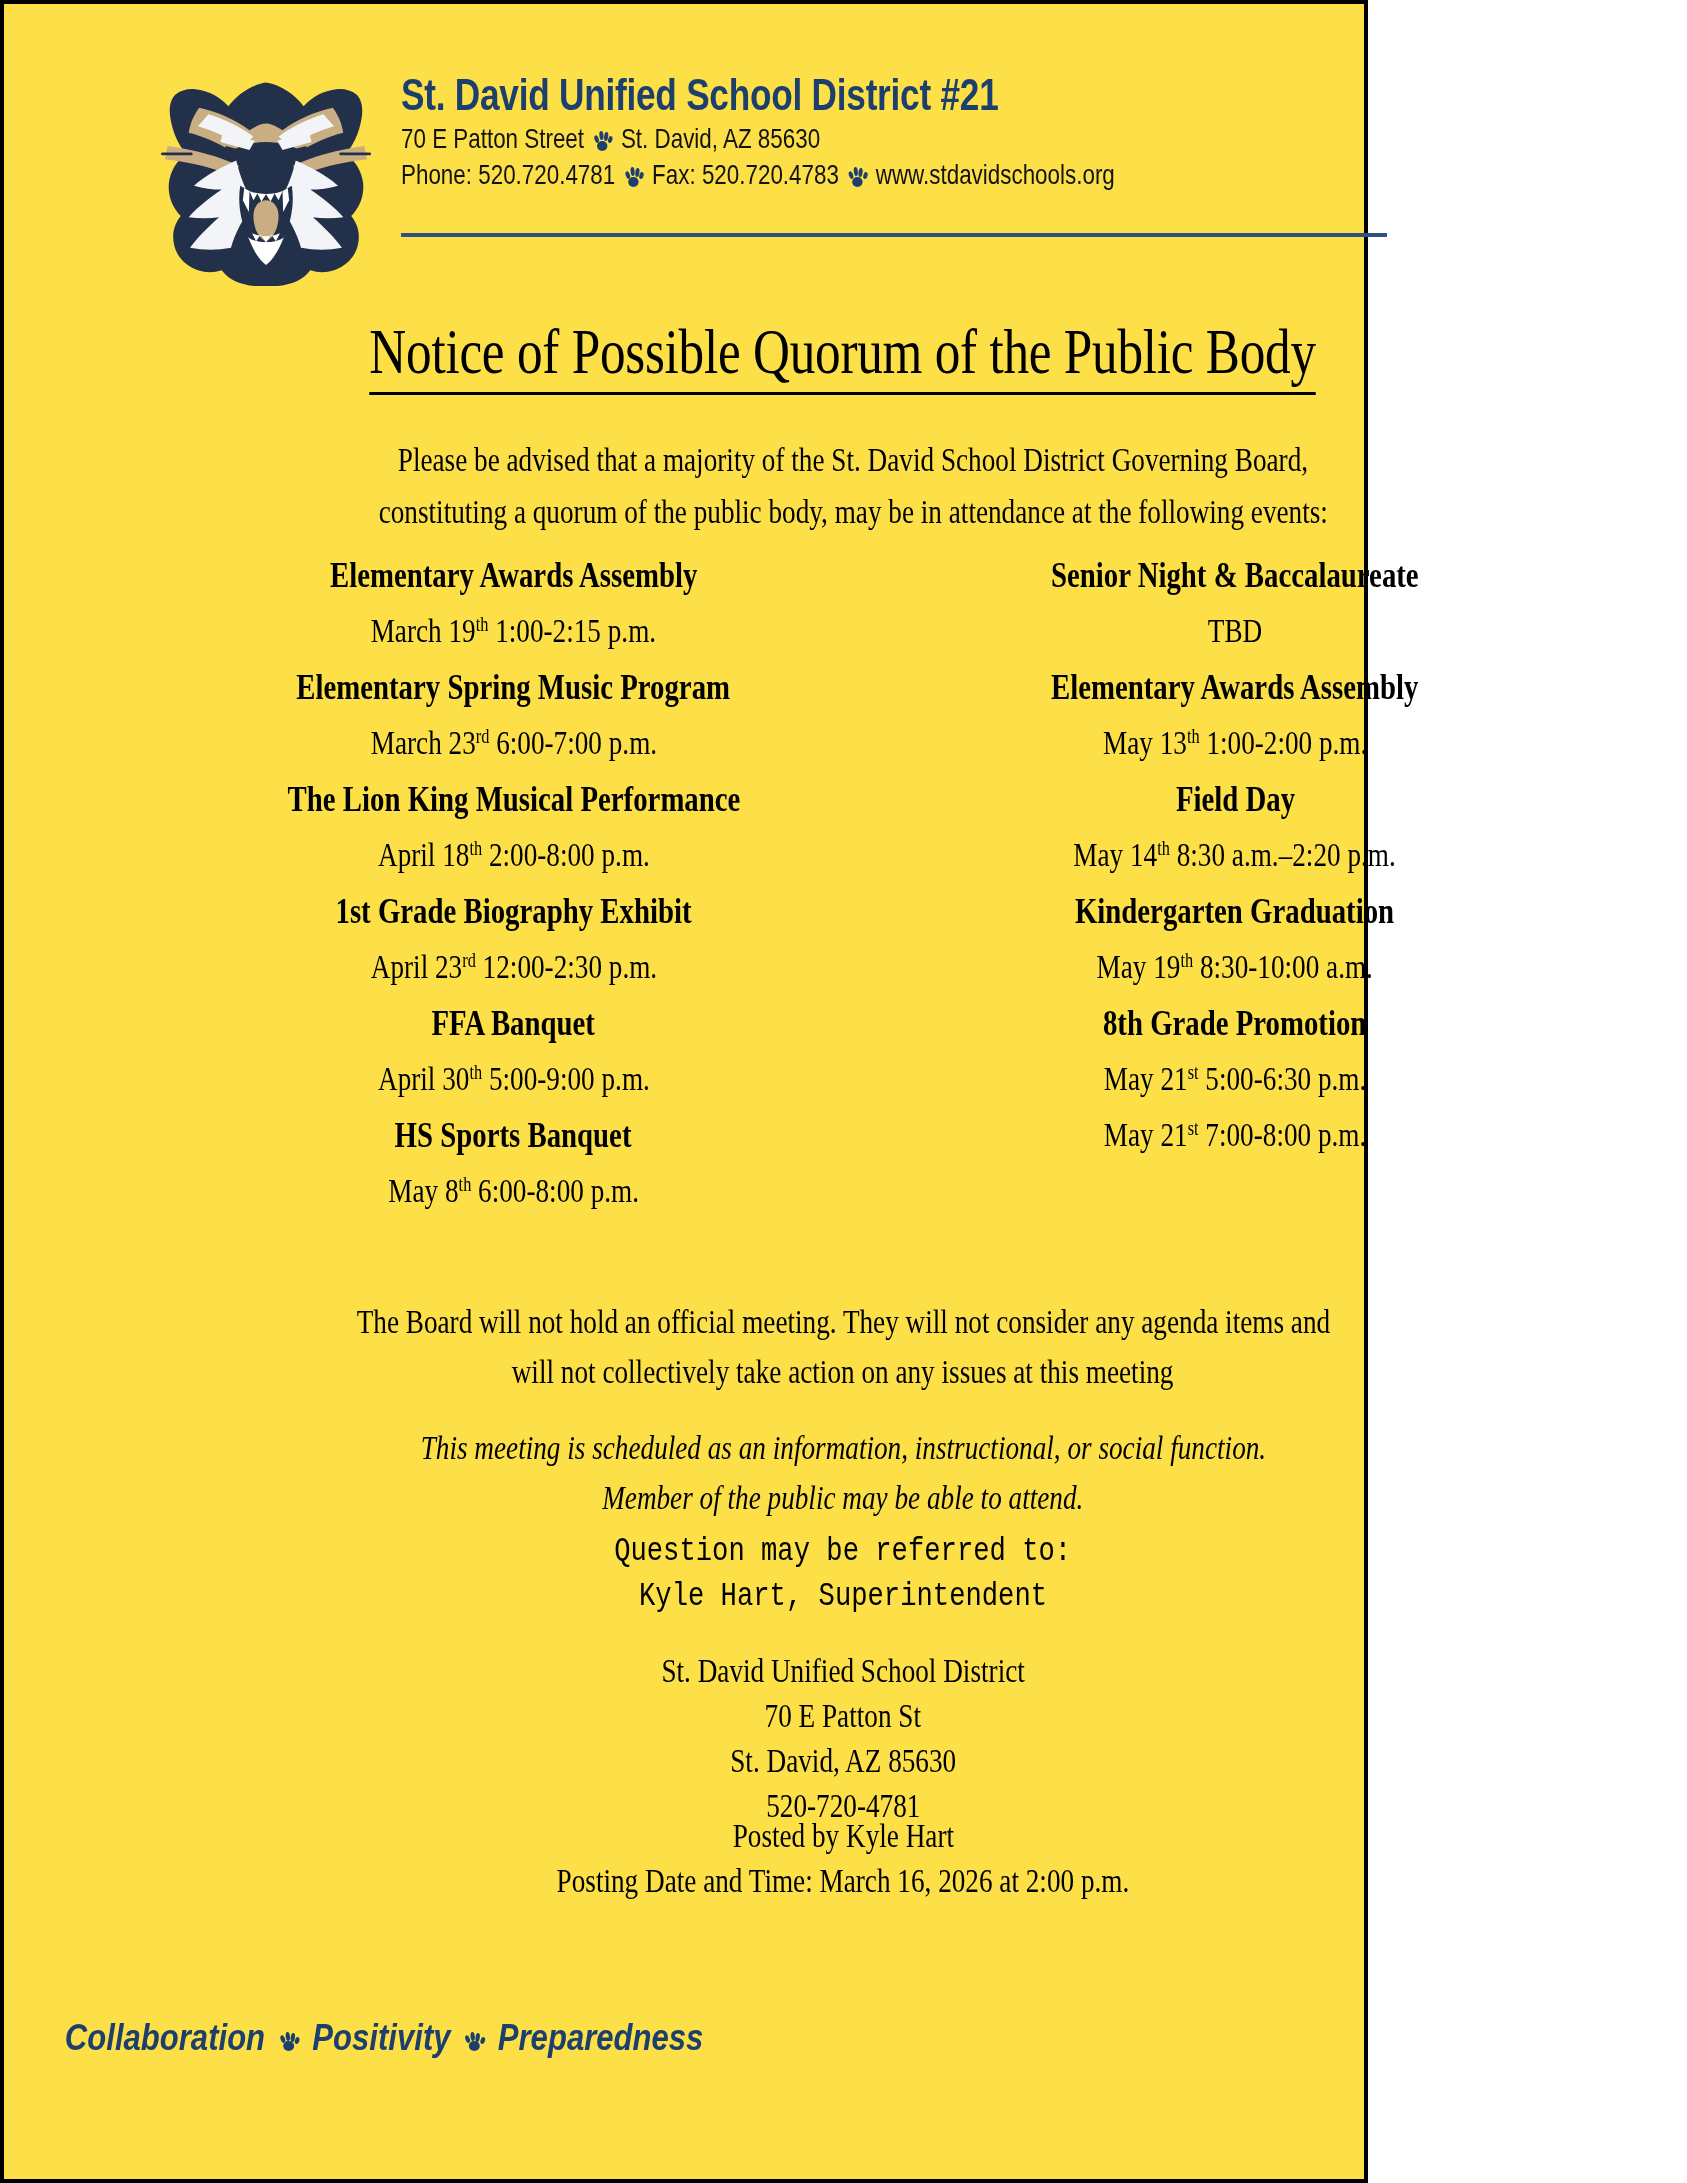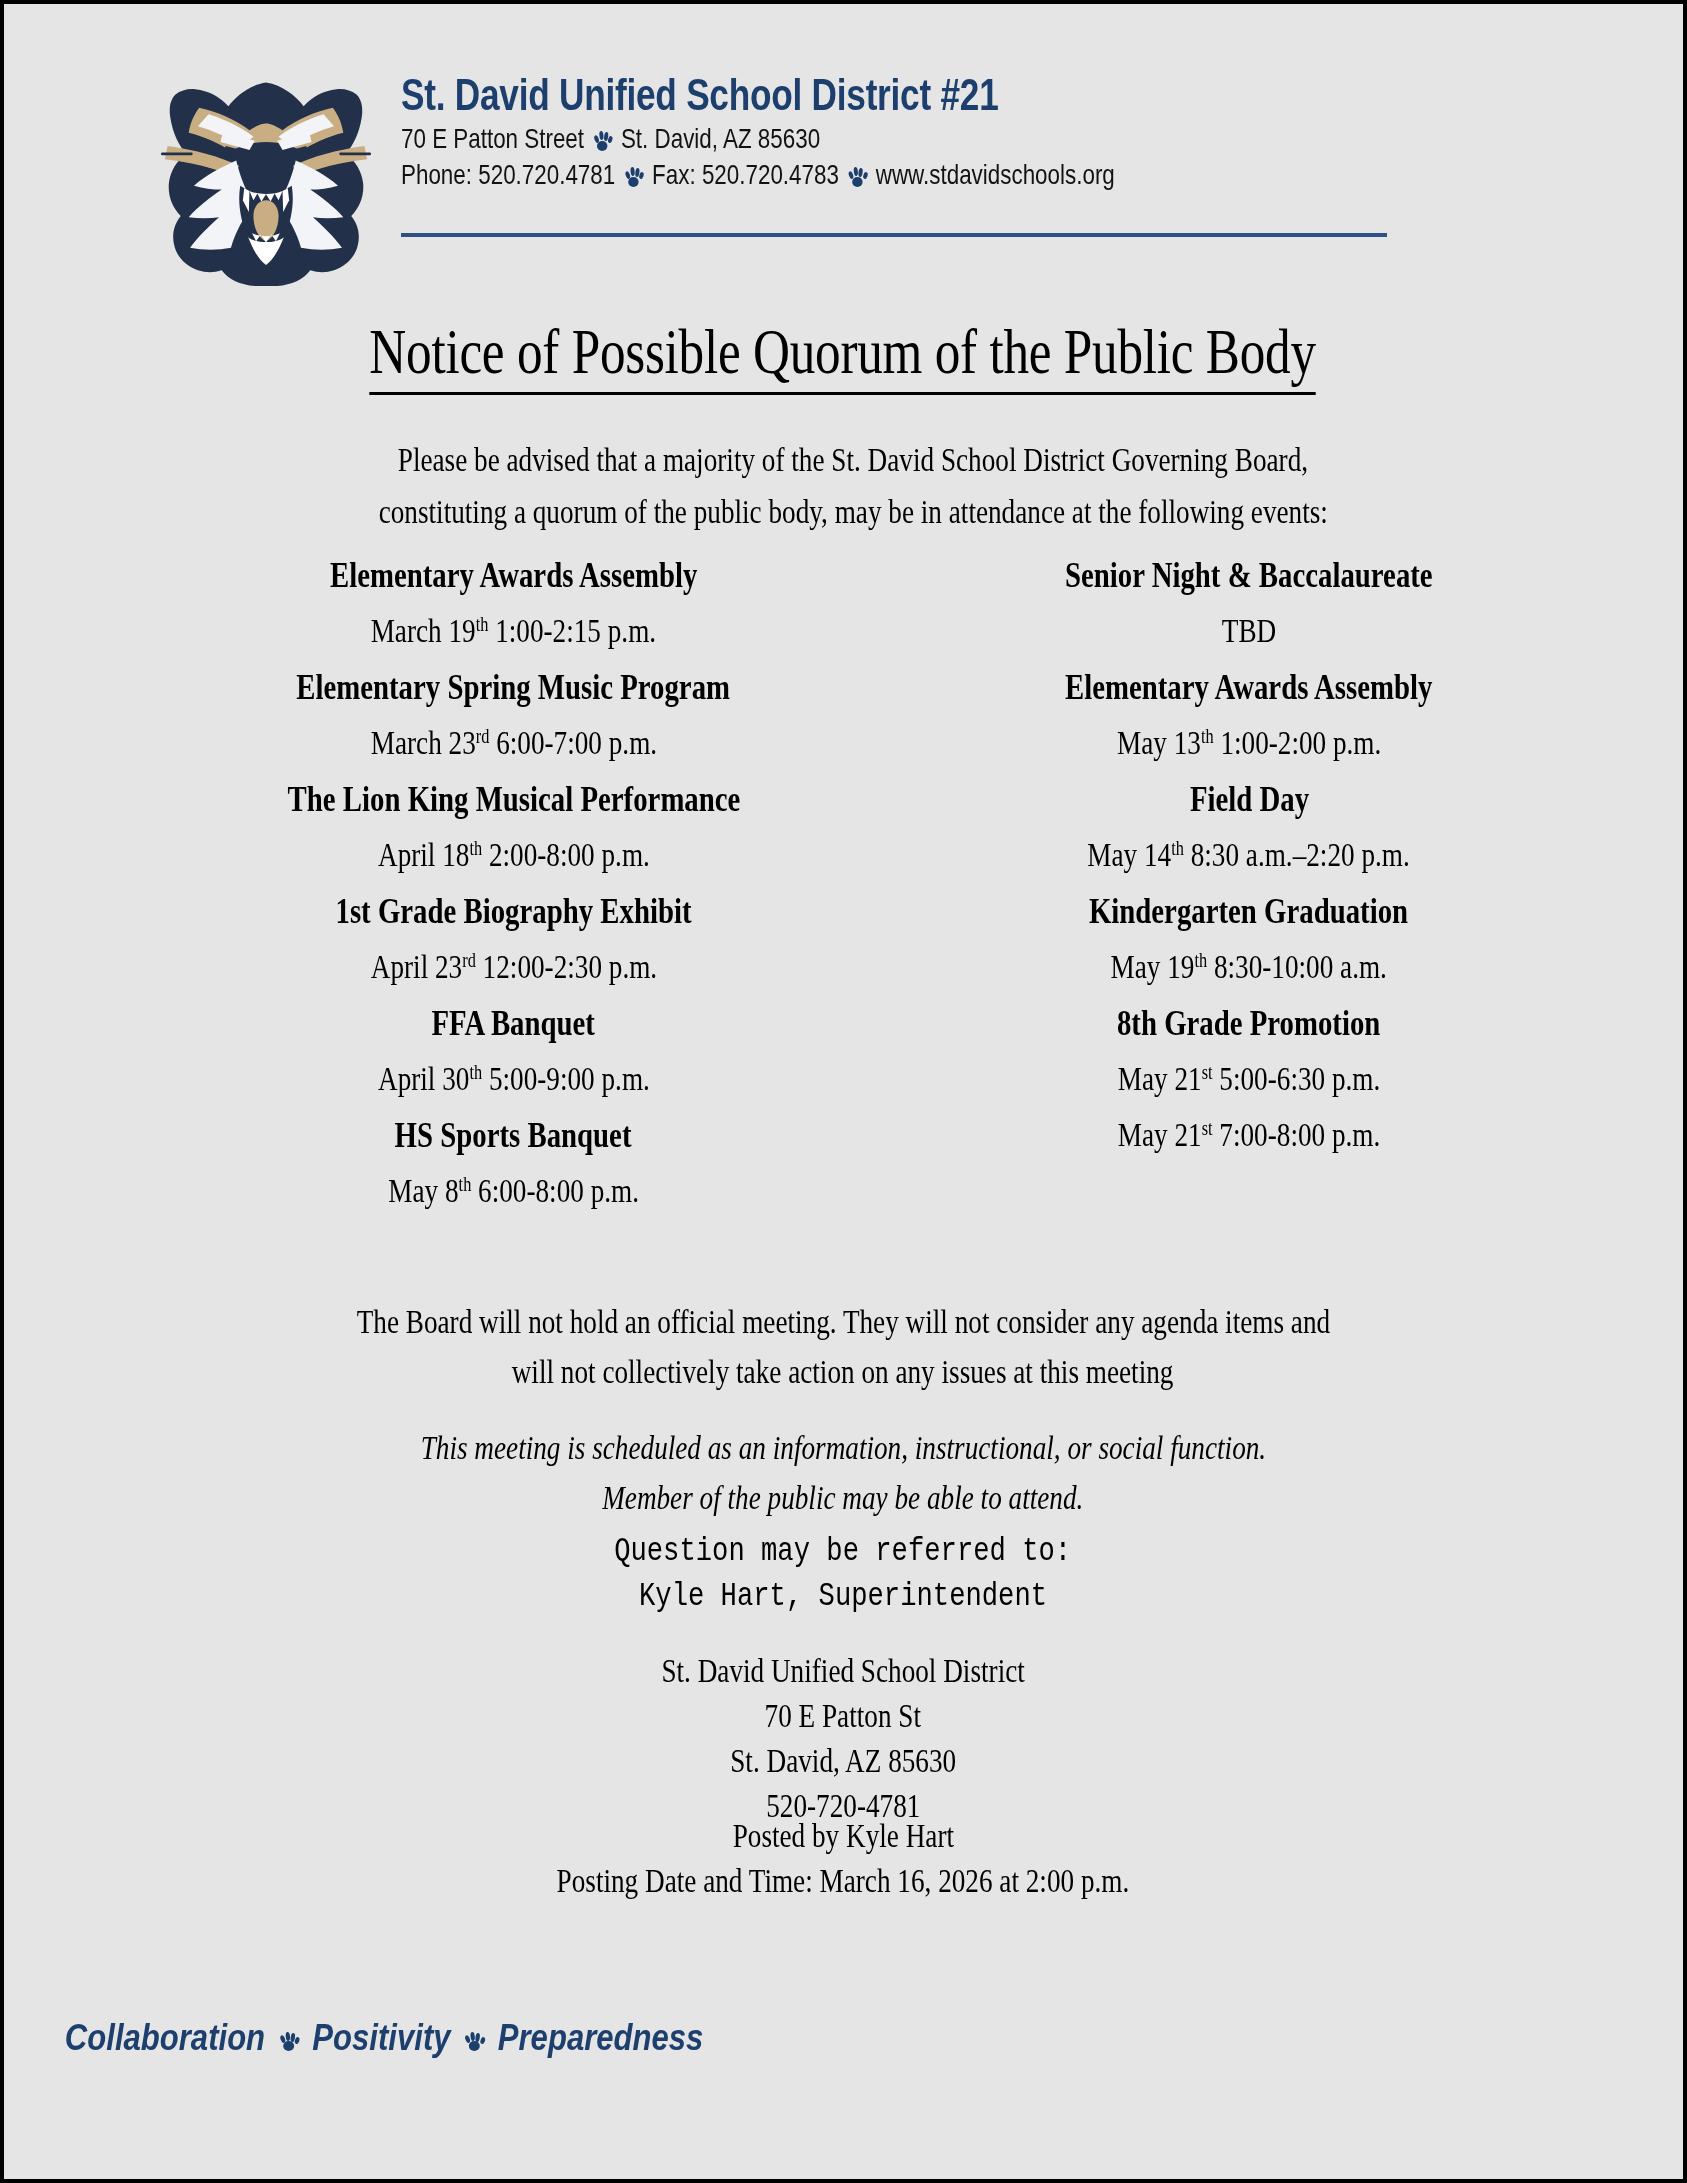--- a/index.html
+++ b/index.html
@@ -13,24 +13,24 @@
     height: 2183px;
     font-family: "Liberation Serif", serif;
     color: #000000;
     overflow: hidden;
   }
 
   
   #page {
     position: relative;
     box-sizing: border-box;
-    width: 1687px;
+    width: 1368px;
     height: 2183px;
     border: 4.6px solid #000000;
-    background: #e5e5e5;
+    background: #fde047;
   }
   #sheet {
     position: absolute;
     left: 0; top: 0;
     width: 1678px;
     height: 2174px;
   }
 
   
   #letterhead {
@@ -150,21 +150,20 @@
   
   #events {
     position: absolute;
     left: 0;
     top: 543px;
     width: 1678px;
   }
   .ev-row {
     display: flex;
     width: 1678px;
-    gap: 14px;
   }
   .ev-cell {
     width: 695px;
     text-align: center;
   }
   .ev-cell.left  { margin-left: 162px; }
   .ev-cell.right { margin-left: 0px; width: 748px; }
   .ev-name {
     font-family: "Liberation Serif", serif;
     font-weight: bold;

